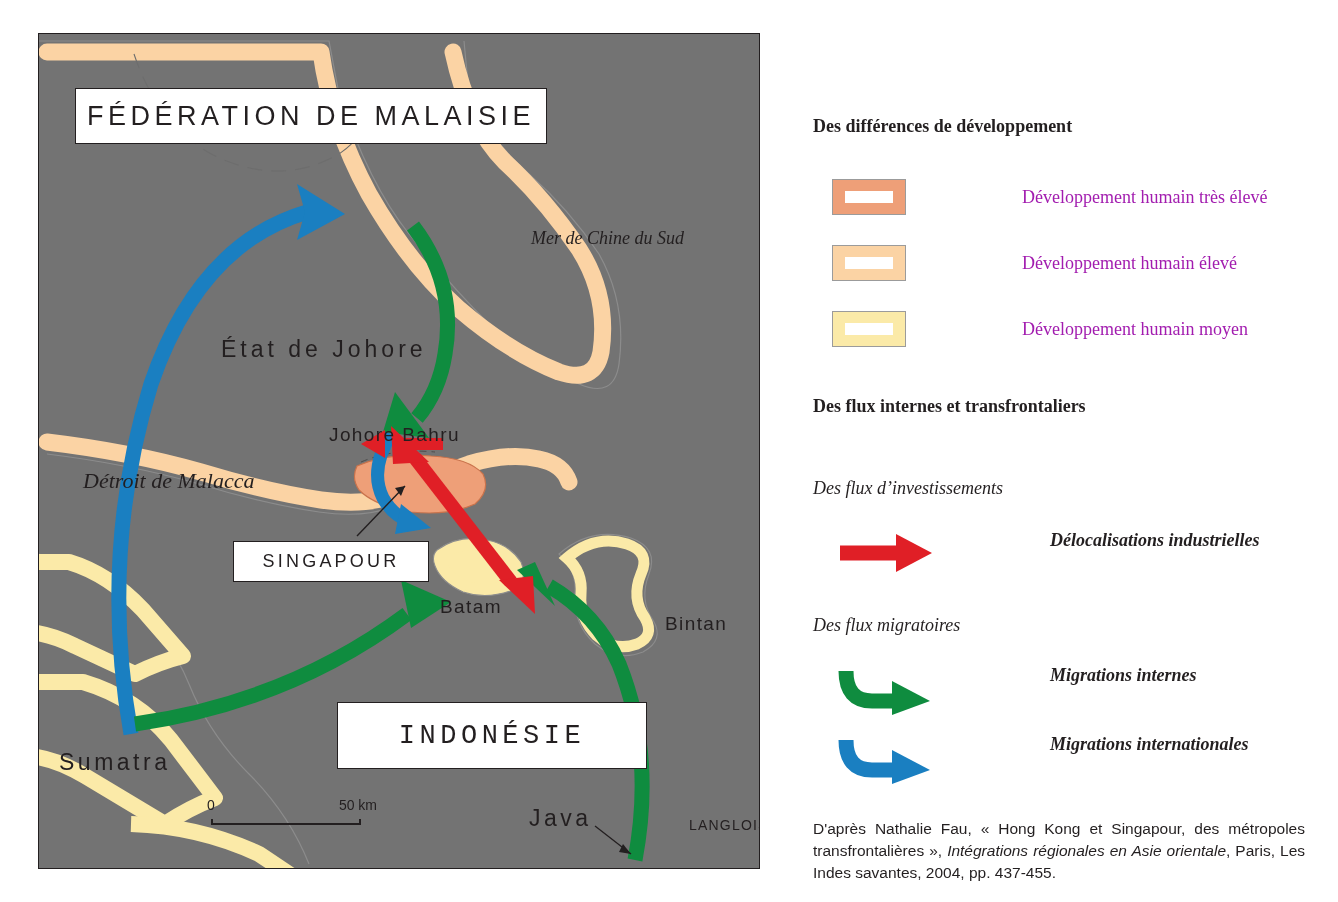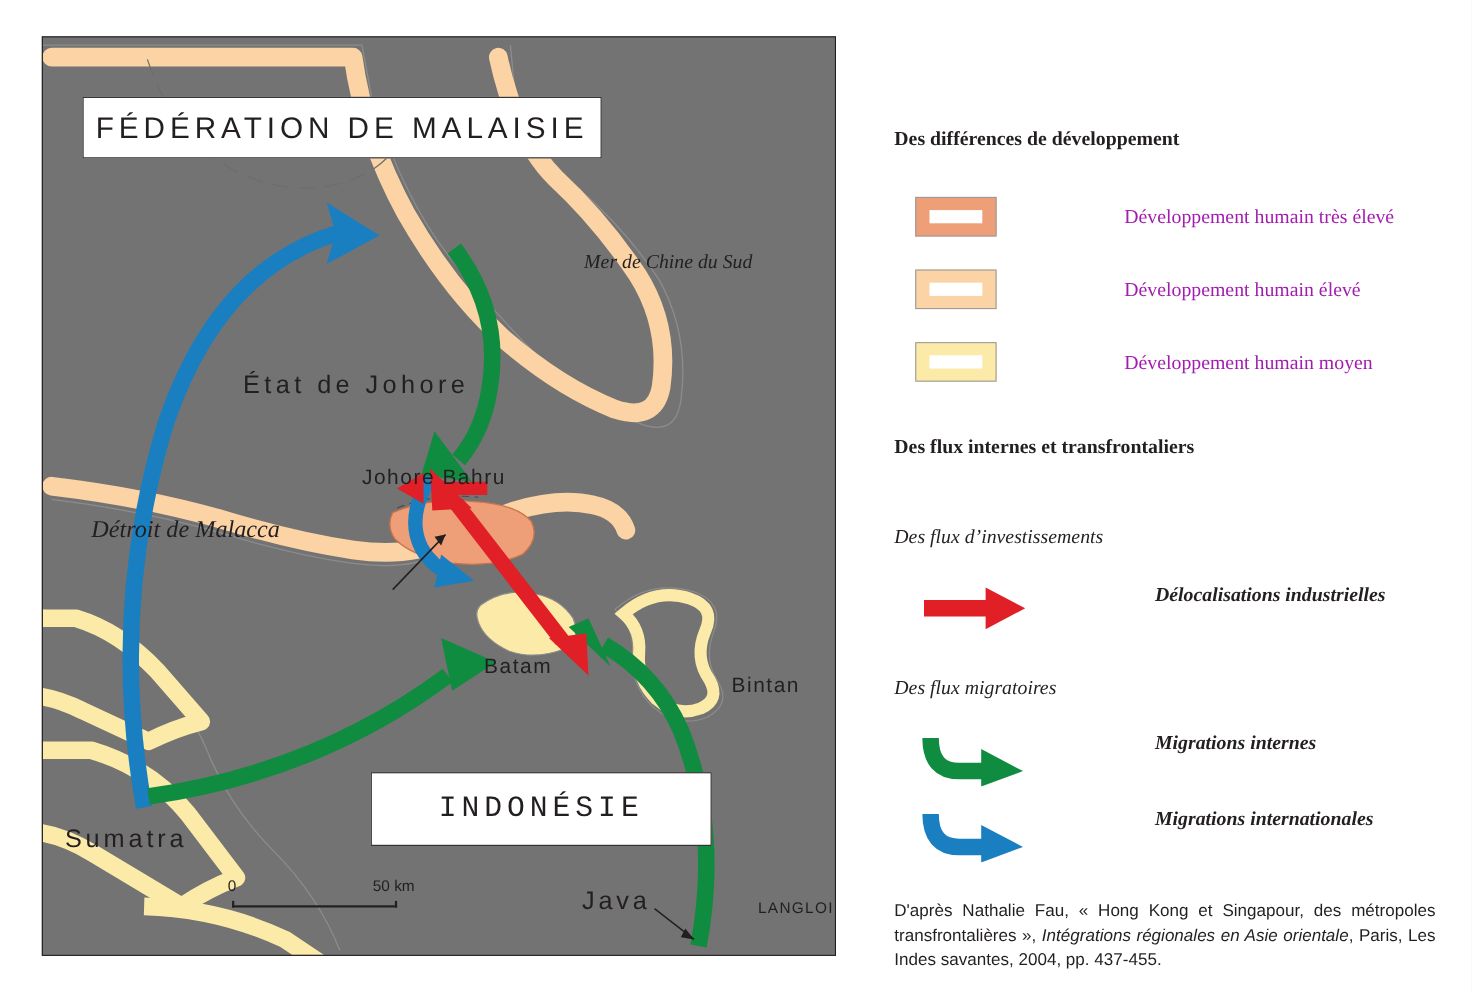--- a/index.html
+++ b/index.html
@@ -289,20 +289,21 @@
       <polygon points="346,396 346,424 322,410" fill="#e01f26"></polygon>
 
       <path d="M318,502 L366,452" fill="none" stroke="#231f20" stroke-width="1.4"></path>
       <polygon points="366,452 356,454 362,462" fill="#231f20"></polygon>
 
       <path d="M556,792 L592,820" fill="none" stroke="#231f20" stroke-width="1.3"></path>
       <polygon points="592,820 580,818 584,810" fill="#231f20"></polygon>
     </svg>
 
     <div class="boxed-label label-fed">FÉDÉRATION DE MALAISIE</div>
+    <div class="boxed-label label-sgp">SINGAPOUR</div>
     <div class="boxed-label label-indo">INDONÉSIE</div>
 
     <div class="map-label label-johore-state">État de Johore</div>
     <div class="map-label label-mer-chine">Mer de Chine du Sud</div>
     <div class="map-label label-detroit">Détroit de Malacca</div>
     <div class="map-label label-johore-bahru">Johore Bahru</div>
     <div class="map-label label-batam">Batam</div>
     <div class="map-label label-bintan">Bintan</div>
     <div class="map-label label-sumatra">Sumatra</div>
     <div class="map-label label-java">Java</div>

